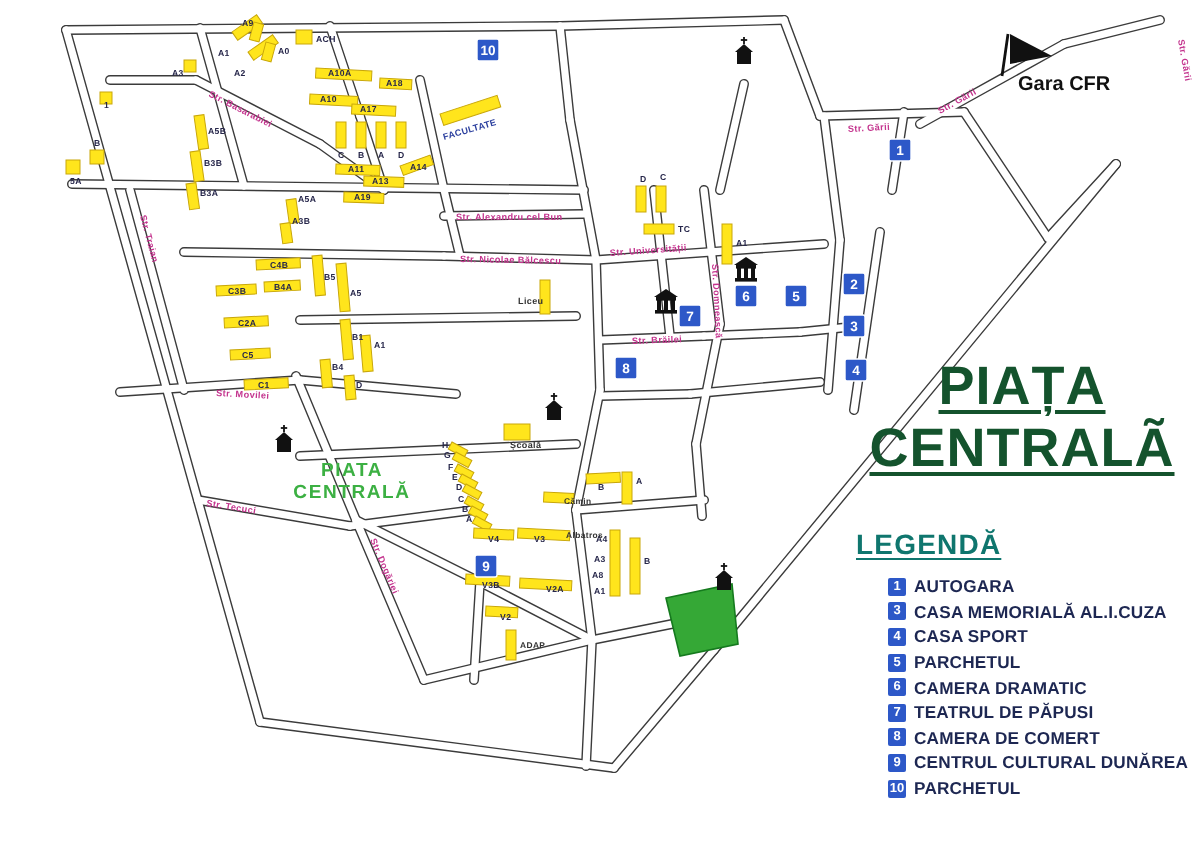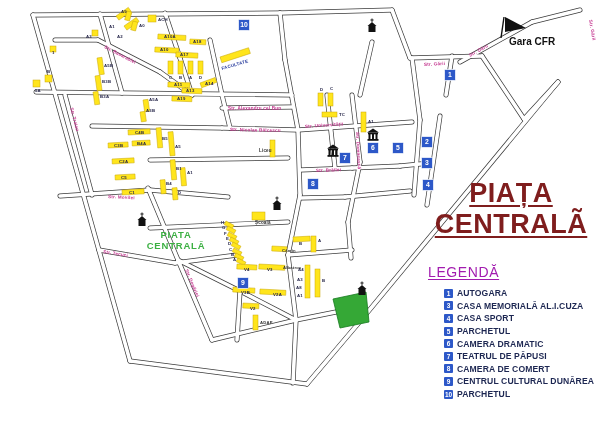--- a/index.html
+++ b/index.html
@@ -1,23 +1,23 @@
 <!DOCTYPE html>
 <html><head>
 <meta charset="utf-8">
 <style>
   html,body{margin:0;padding:0;background:#fff;}
   #stage{position:relative;width:600px;height:430px;background:#fff;overflow:hidden;
          font-family:"Liberation Sans",sans-serif;}
   #mapsvg{position:absolute;left:0;top:0;}
   .title-block{position:absolute;left:425px;top:178px;width:172px;text-align:center;
-    color:#7f1d1d;font-weight:800;font-size:27px;line-height:31px;letter-spacing:.5px;}
+    color:#14532d;font-weight:800;font-size:27px;line-height:31px;letter-spacing:.5px;}
   .title-block div{text-decoration:underline;text-decoration-thickness:2px;text-underline-offset:3px;}
   .legend{position:absolute;left:396px;top:264px;width:202px;}
-  .legend-title{margin-left:32px;color:#a21caf;font-weight:400;font-size:14px;
+  .legend-title{margin-left:32px;color:#0f766e;font-weight:700;font-size:14px;
     letter-spacing:.6px;text-decoration:underline;text-underline-offset:2px;}
   .legend-items{margin-top:7px;}
   .lg-row{display:flex;align-items:center;height:12.6px;gap:4px;padding-left:48px;}
   .lg-num{width:9px;height:9px;background:#2d58c8;color:#fff;font-size:6.5px;font-weight:700;
     display:flex;align-items:center;justify-content:center;border-radius:1px;flex:0 0 9px;}
   .lg-text{color:#1d2752;font-weight:700;font-size:8.6px;letter-spacing:.1px;white-space:nowrap;}
 </style>
 </head>
 <body>
 

